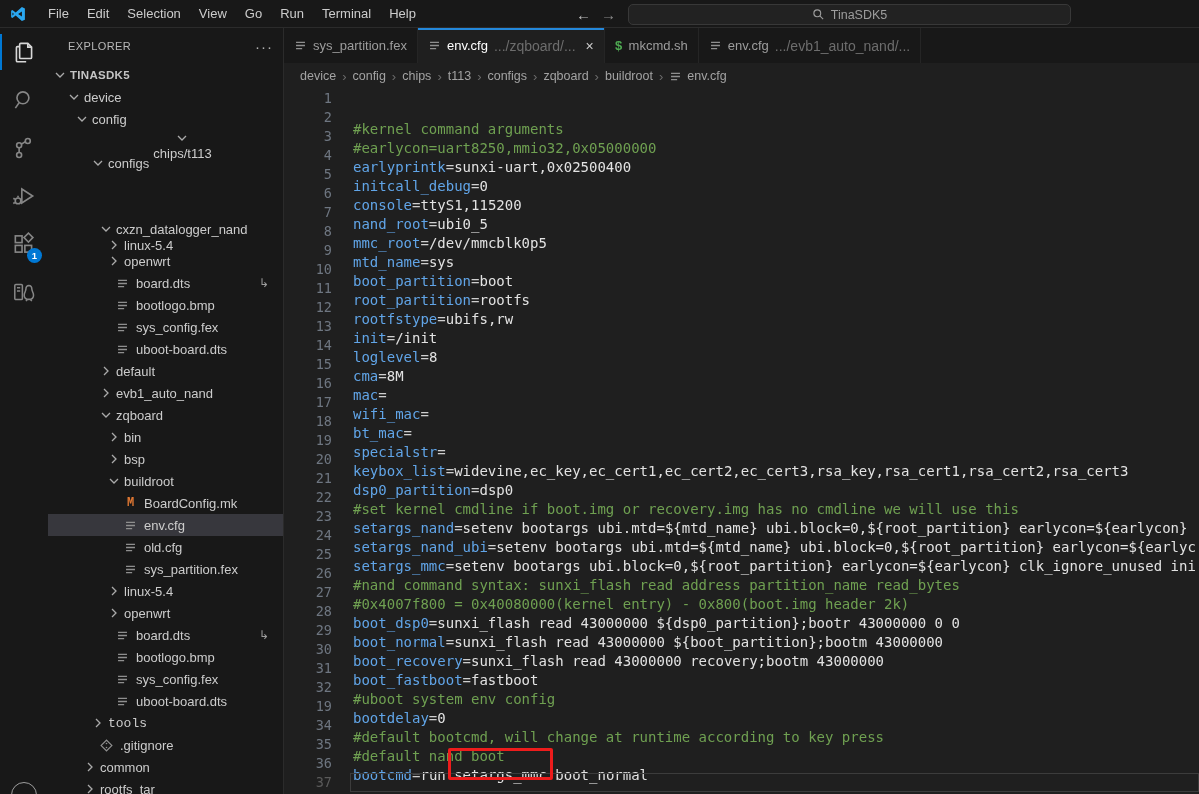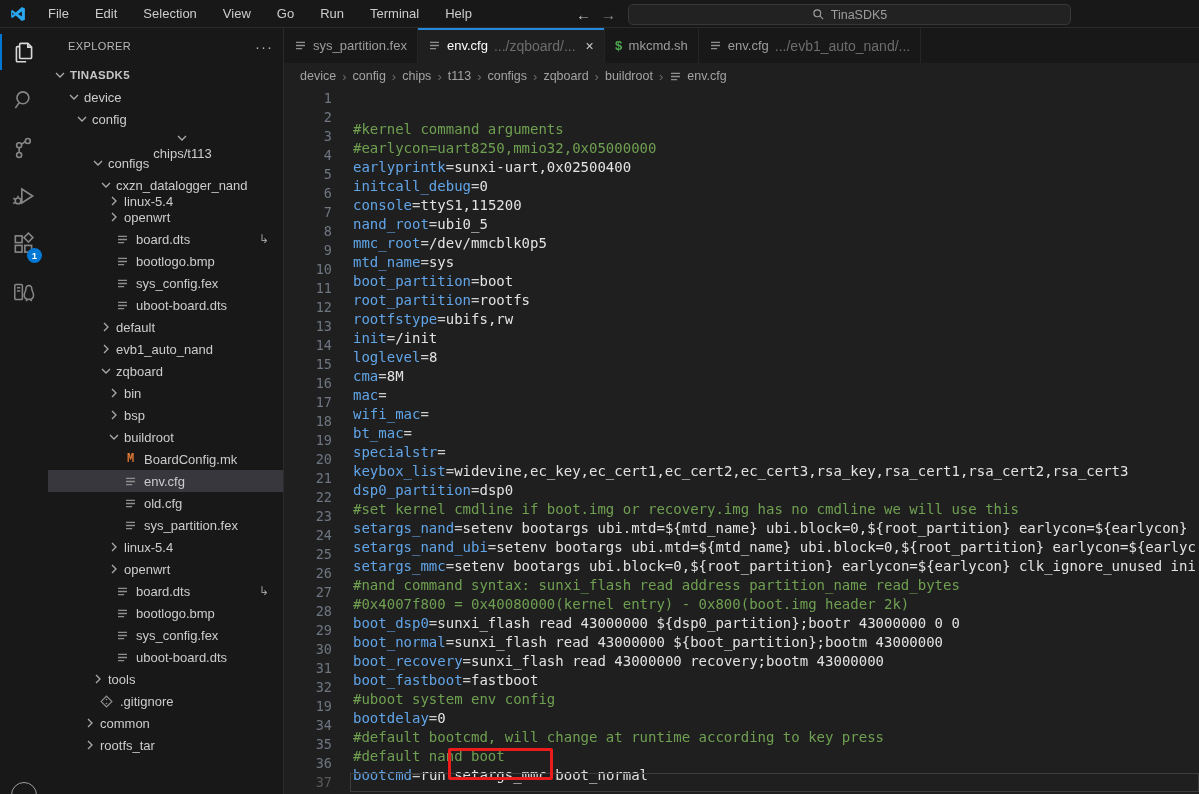--- a/index.html
+++ b/index.html
@@ -81,21 +81,21 @@
   .cline.activeline .gutter { color:#5a5a5a; }
   .red-annotation { position:absolute; top:-6px; height:32px; border:3.5px solid #ed1c1c; border-radius:2px; z-index:5; }
 </style>
 </head>
 <body>
 
 <div class="titlebar">
   <svg class="vscode-logo" viewBox="0 0 24 24">
     <path fill="#2aa7f0" d="M17.2 2.6 8.9 10 4.6 6.7 2.8 7.6v8.8l1.8.9L8.9 14l8.3 7.4 4-1.9V4.5zM4.6 13.9v-3.8l2 1.9zm12.6 1.5-5-3.4 5-3.4z"></path>
   </svg>
-  <div id="menus" style="display: flex; gap: 8px;">
+  <div id="menus" style="display: flex;">
       <span class="menu-item">File</span>
       <span class="menu-item">Edit</span>
       <span class="menu-item">Selection</span>
       <span class="menu-item">View</span>
       <span class="menu-item">Go</span>
       <span class="menu-item">Run</span>
       <span class="menu-item">Terminal</span>
       <span class="menu-item">Help</span>
     </div>
   <div class="nav-arrows">
@@ -212,21 +212,21 @@
           <span>chips/t113</span>
         </div>
         <div class="trow" style="padding-left: 42px;">
           <span class="chev open">
             <svg width="16" height="16" viewBox="0 0 16 16" fill="none" stroke="currentColor" stroke-width="1.3">
               <path d="M6 4l4 4-4 4"></path>
             </svg>
           </span>
           <span>configs</span>
         </div>
-        <div class="trow" style="padding-left: 50px;">
+        <div class="trow" style="padding-left: 50px; margin-top: 44px;">
           <span class="chev open">
             <svg width="16" height="16" viewBox="0 0 16 16" fill="none" stroke="currentColor" stroke-width="1.3">
               <path d="M6 4l4 4-4 4"></path>
             </svg>
           </span>
           <span>cxzn_datalogger_nand</span>
         </div>
         <div class="trow clipped" style="padding-left: 58px;">
           <span class="chev">
             <svg width="16" height="16" viewBox="0 0 16 16" fill="none" stroke="currentColor" stroke-width="1.3">
@@ -396,21 +396,21 @@
           <span>sys_config.fex</span>
         </div>
         <div class="trow" style="padding-left: 66px;">
           <span class="ficon">
             <svg width="13" height="13" viewBox="0 0 16 16" fill="none" stroke="#8f8f8f" stroke-width="1.7">
               <path d="M2.5 4.2h11M2.5 8h11M2.5 11.8h7.5"></path>
             </svg>
           </span>
           <span>uboot-board.dts</span>
         </div>
-        <div class="trow" style="padding-left: 42px;">
+        <div class="trow" style="padding-left: 42px; font-family: Liberation Mono, monospace;">
           <span class="chev">
             <svg width="16" height="16" viewBox="0 0 16 16" fill="none" stroke="currentColor" stroke-width="1.3">
               <path d="M6 4l4 4-4 4"></path>
             </svg>
           </span>
           <span>tools</span>
         </div>
         <div class="trow" style="padding-left: 50px;">
           <span class="ficon">
             <svg width="13" height="13" viewBox="0 0 16 16" fill="none" stroke="#8f8f8f" stroke-width="1.4">

